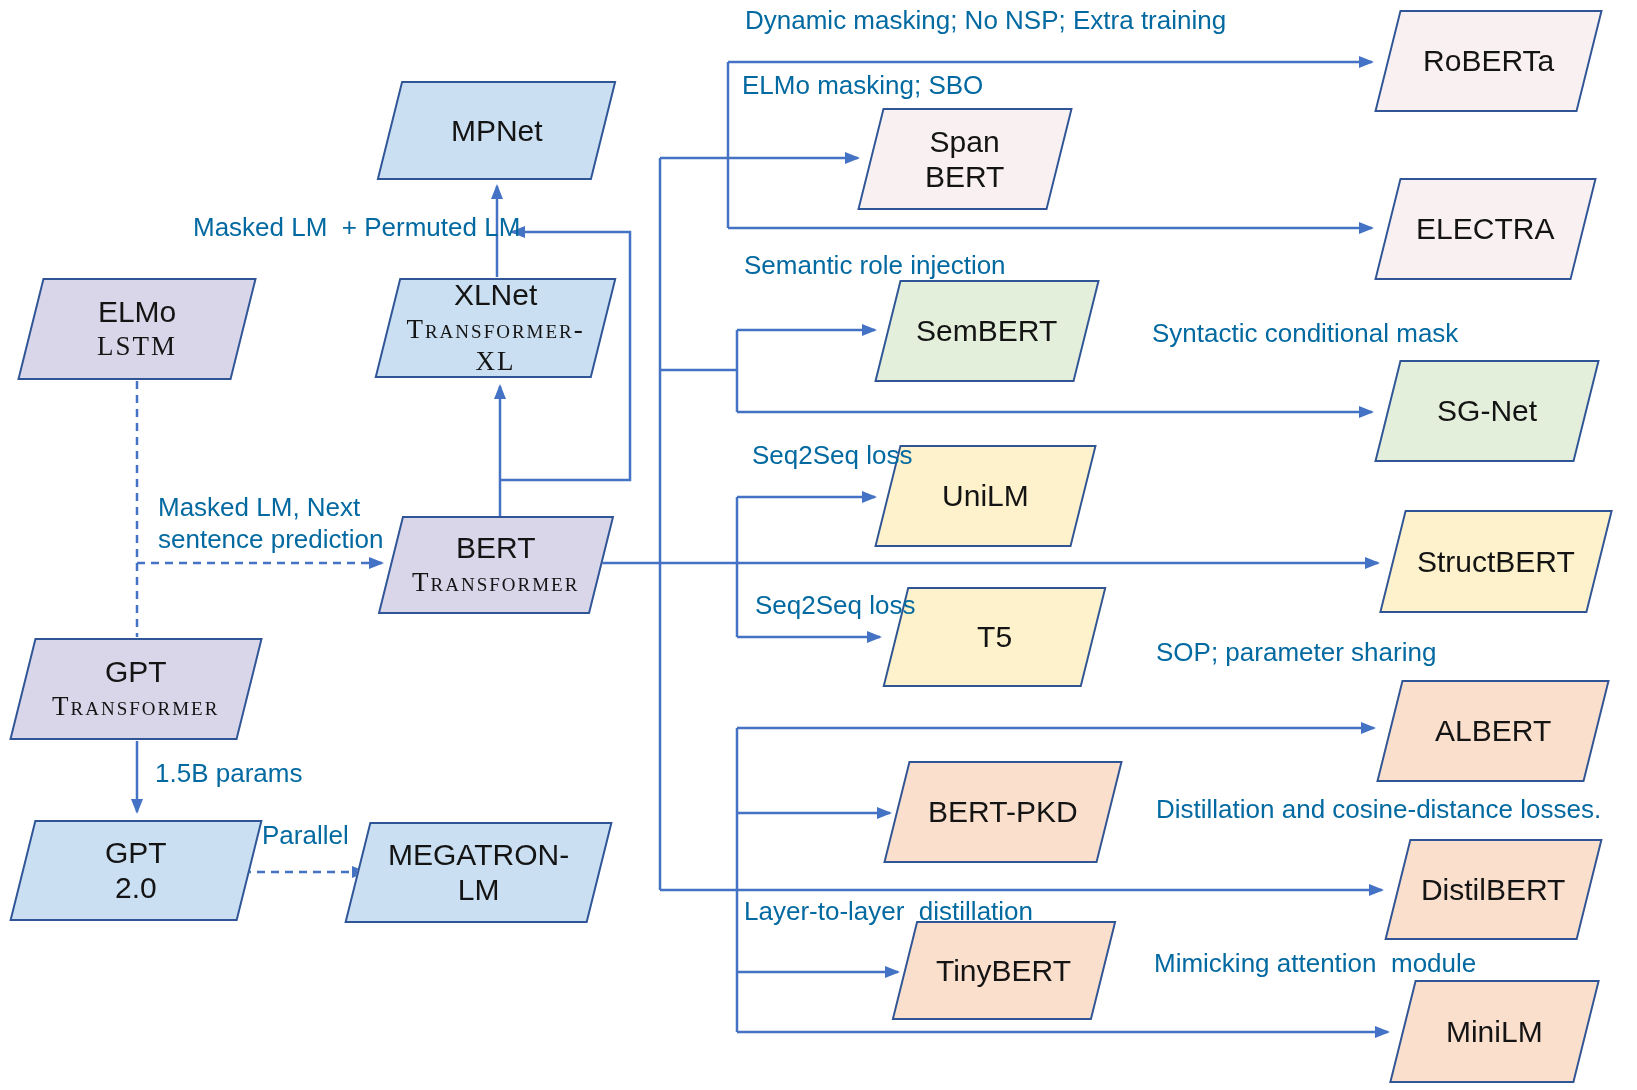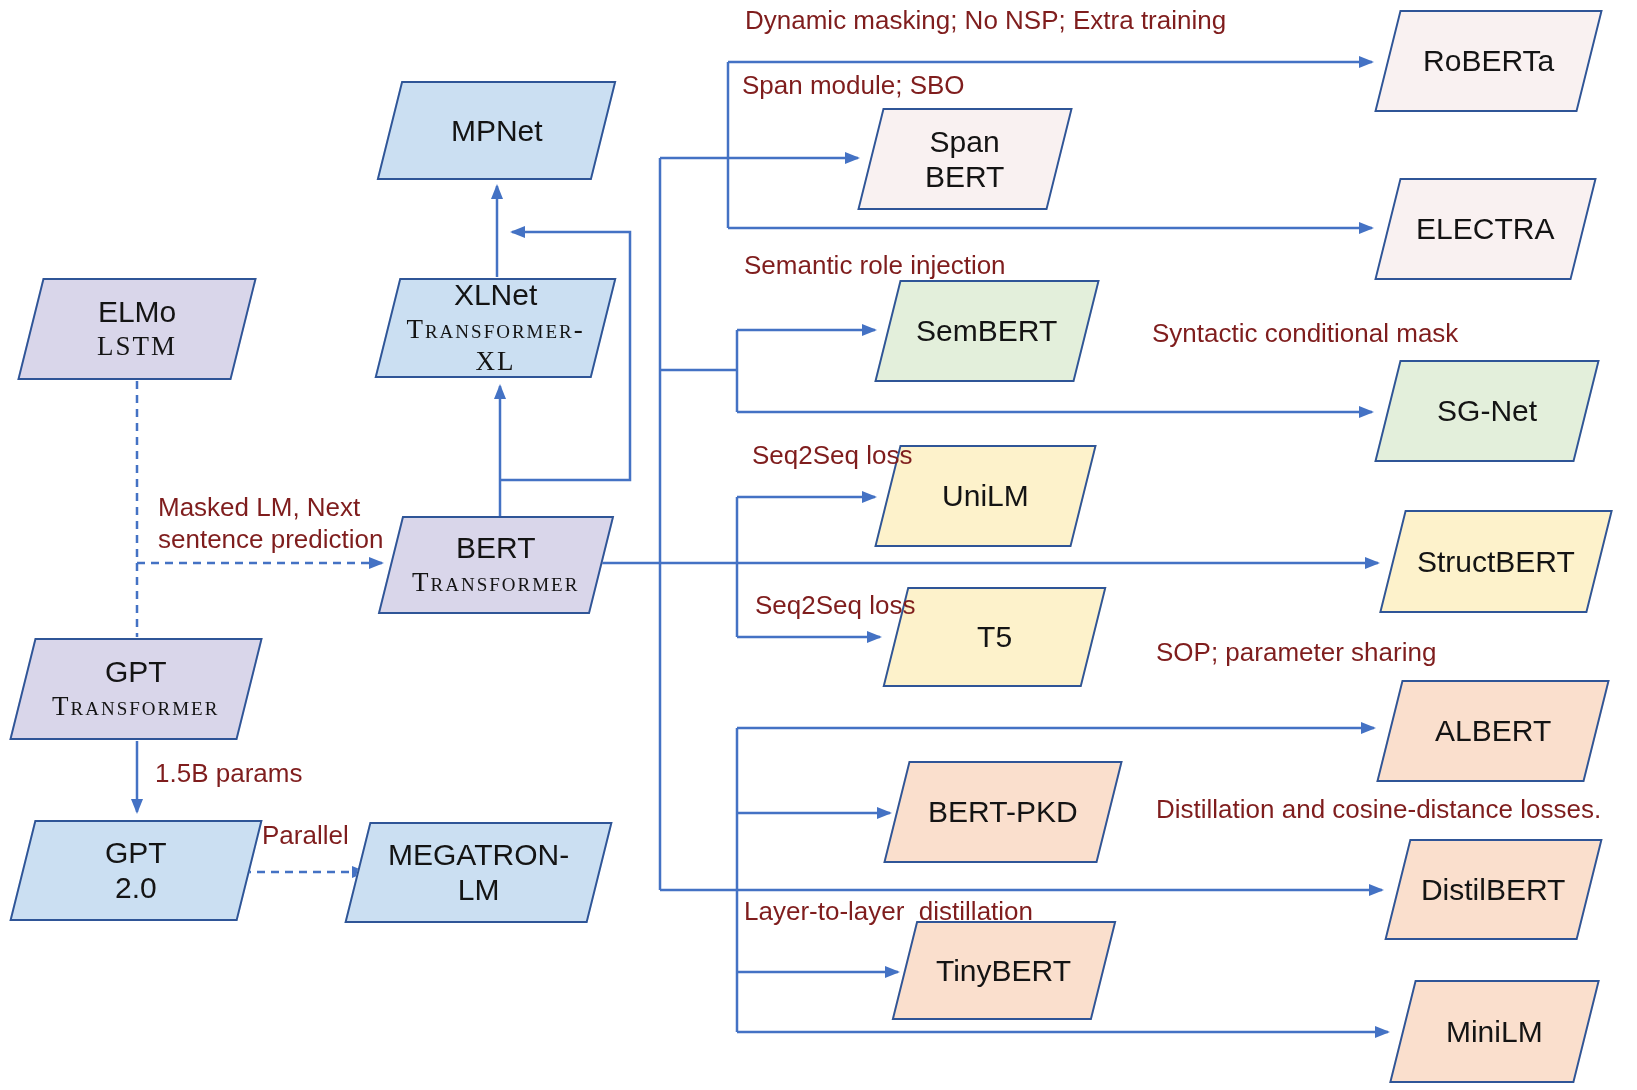--- a/index.html
+++ b/index.html
@@ -30,21 +30,21 @@
     display:block;
     font-family:"Liberation Serif", serif;
     font-variant:small-caps;
     font-size:27px;
     letter-spacing:2px;
     margin-top:2px;
   }
   .elabel{
     position:absolute;
     font-size:26px;
-    color:#7f1d1d;
+    color:#0369a1;
     white-space:pre-wrap;
     line-height:1.22;
   }
 </style>
 </head>
 <body>
 
 <div id="canvas">
 
   <svg id="wires" viewBox="0 0 1637 1090">
@@ -173,27 +173,29 @@
   </div>
 
   <div class="node" style="left: 904px; top: 921px; width: 200px; height: 99px; background: rgb(250, 223, 205);">
     <div class="inner"><span class="main">TinyBERT</span></div>
   </div>
 
   <div class="node" style="left: 1402px; top: 980px; width: 185px; height: 103px; background: rgb(250, 223, 205);">
     <div class="inner"><span class="main">MiniLM</span></div>
   </div>
 
+  <div class="elabel" style="left:193px;top:212px">Masked LM  + Permuted LM</div>
   <div class="elabel" style="left:158px;top:492px">Masked LM, Next
 sentence prediction</div>
   <div class="elabel" style="left:155px;top:758px">1.5B params</div>
   <div class="elabel" style="left:262px;top:820px">Parallel</div>
   <div class="elabel" style="left:745px;top:5px">Dynamic masking; No NSP; Extra training</div>
-  <div class="elabel" style="left:742px;top:70px">Span module; SBO</div>
+  <div class="elabel" style="left:742px;top:70px">ELMo masking; SBO</div>
   <div class="elabel" style="left:744px;top:250px">Semantic role injection</div>
   <div class="elabel" style="left:1152px;top:318px">Syntactic conditional mask</div>
   <div class="elabel" style="left:752px;top:440px">Seq2Seq loss</div>
   <div class="elabel" style="left:755px;top:590px">Seq2Seq loss</div>
   <div class="elabel" style="left:1156px;top:637px">SOP; parameter sharing</div>
   <div class="elabel" style="left:1156px;top:794px">Distillation and cosine-distance losses.</div>
   <div class="elabel" style="left:744px;top:896px">Layer-to-layer  distillation</div>
+  <div class="elabel" style="left:1154px;top:948px">Mimicking attention  module</div>
 
 </div>
 
 </body></html>

